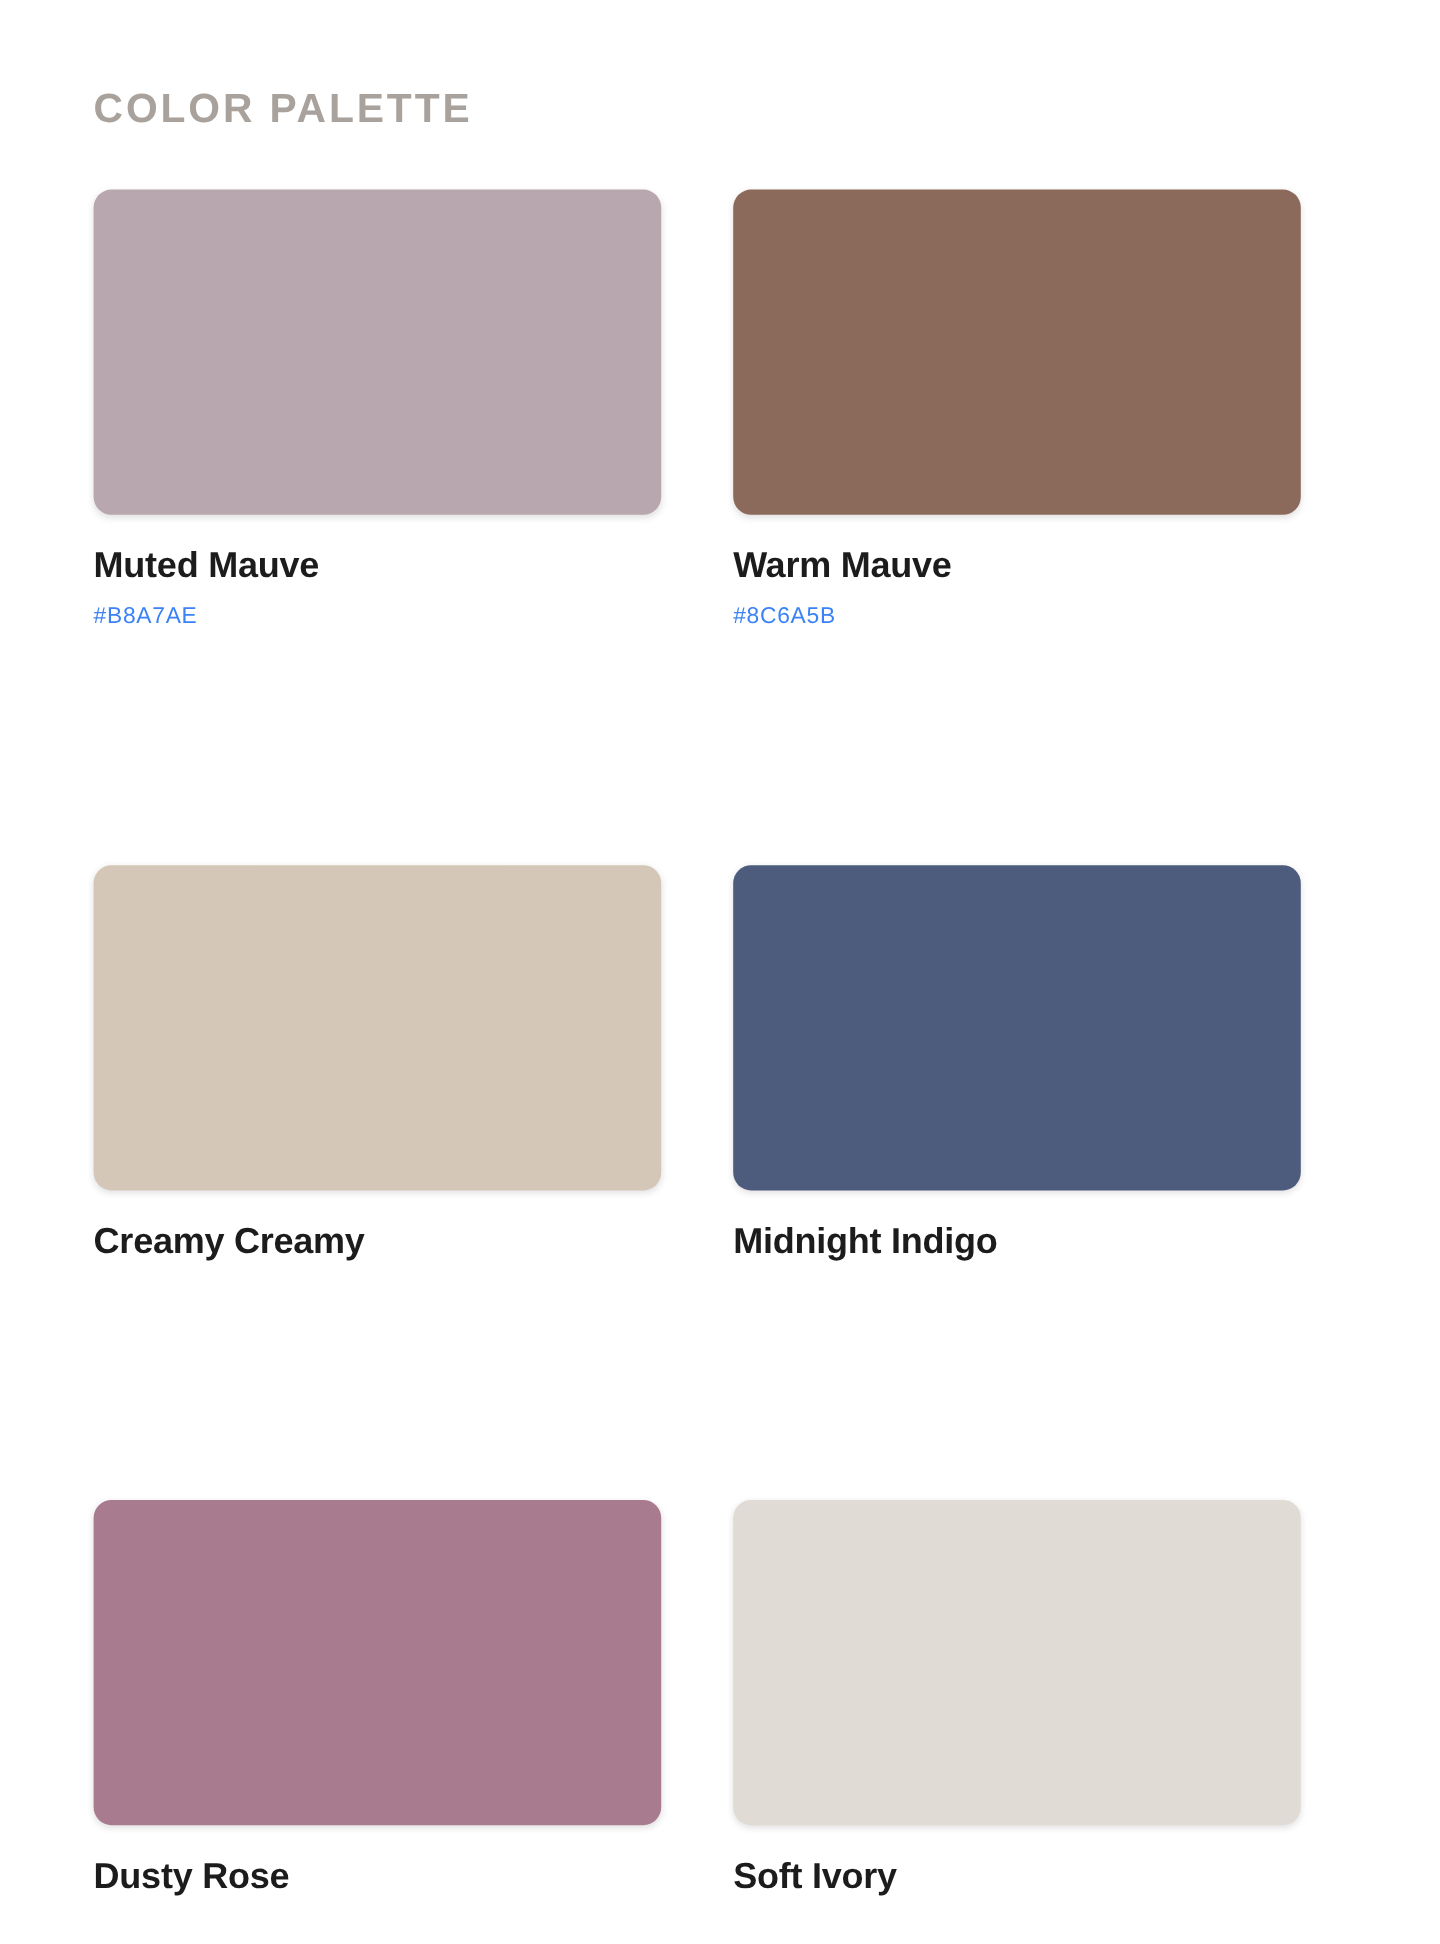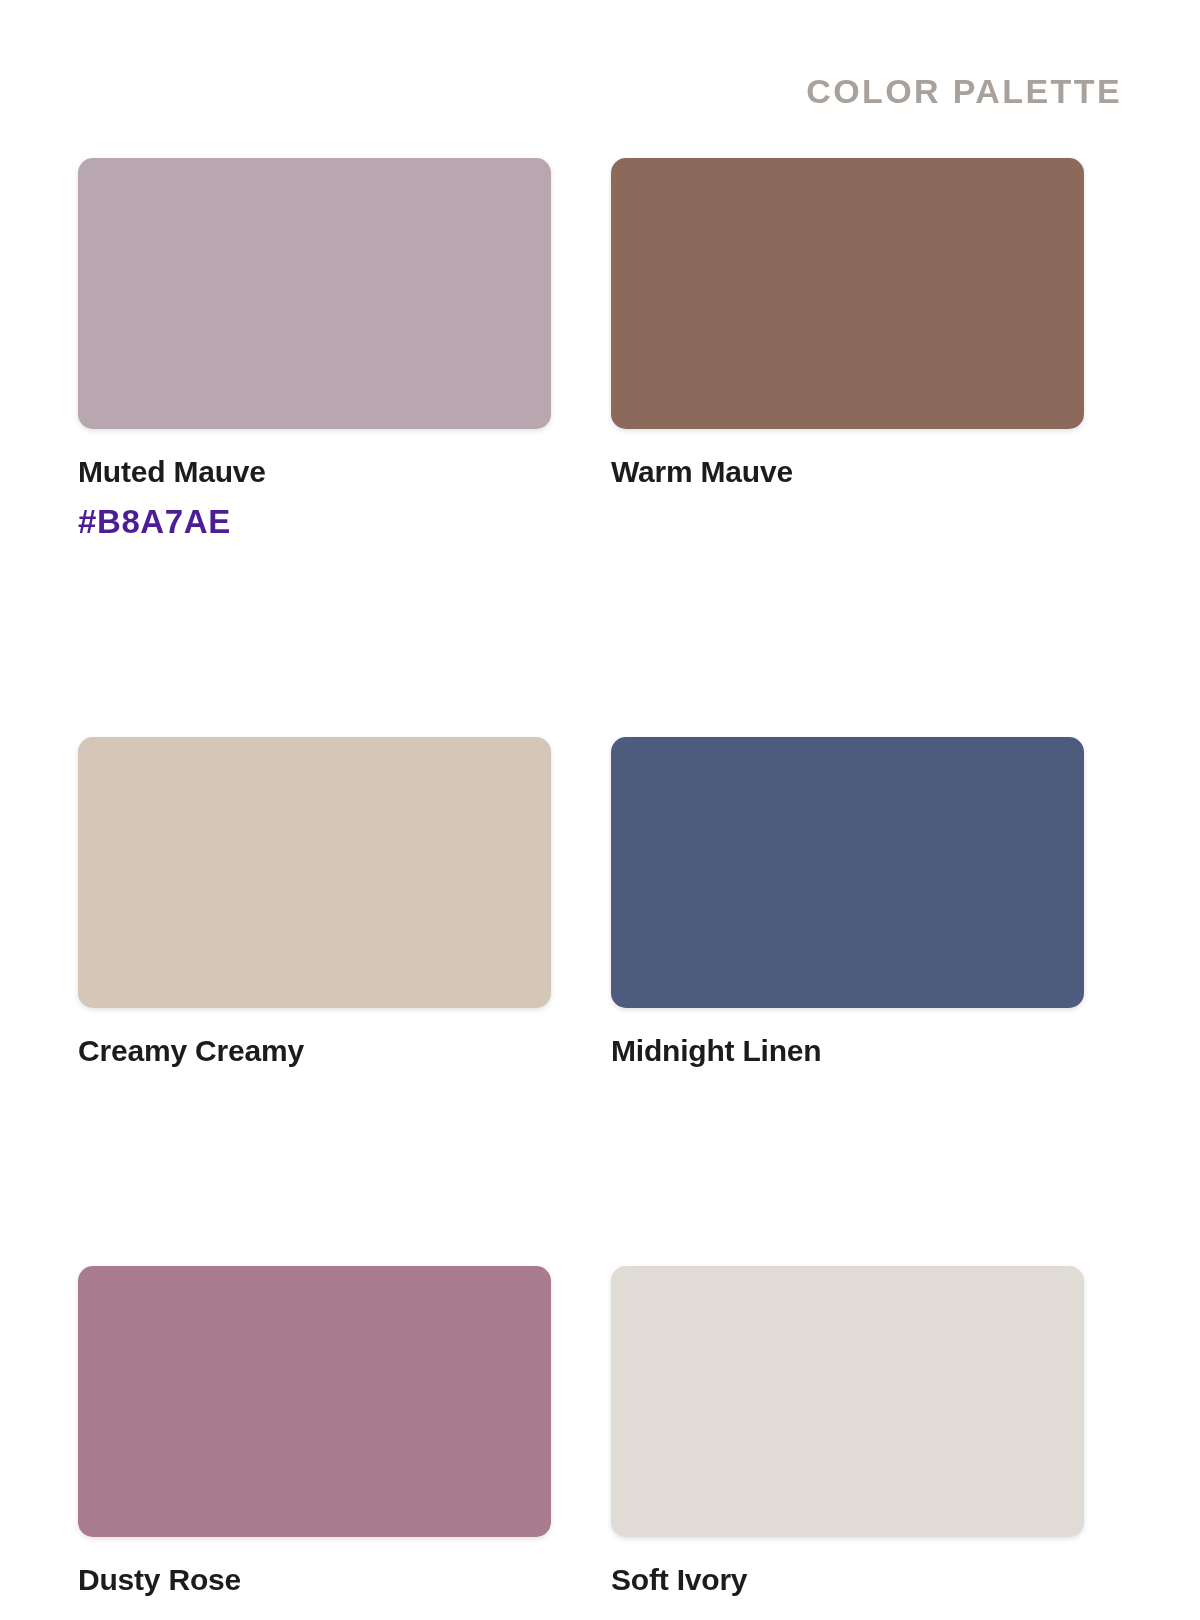--- a/index.html
+++ b/index.html
@@ -26,21 +26,20 @@
 
   .palette-title {
     font-size: 34px;
     font-weight: bold;
     letter-spacing: 2.4px;
     color: #a9a29c;
     padding-top: 74px;
     line-height: 1;
     text-transform: uppercase;
     white-space: nowrap;
-    text-align: right;
   }
 
   .swatch-grid {
     display: grid;
     grid-template-columns: 473px 473px;
     column-gap: 60px;
     row-gap: 197px;
     margin-top: 50px;
   }
 
@@ -59,23 +58,23 @@
     font-size: 30px;
     font-weight: bold;
     color: #1c1c1c;
     margin-top: 26px;
     line-height: 1.15;
     letter-spacing: -0.2px;
     white-space: nowrap;
   }
 
   .swatch-hex {
-    font-size: 33px;
-    font-weight: bold;
-    color: #4c1d95;
+    font-size: 19px;
+    font-weight: normal;
+    color: #3b82f6;
     margin-top: 13px;
     line-height: 1.15;
     letter-spacing: 0.6px;
     white-space: nowrap;
   }
 </style>
 </head>
 <body style="background: rgb(255, 255, 255);">
 
 <div class="page">
@@ -86,30 +85,31 @@
 
     <div class="swatch-card">
       <div class="swatch-chip" style="background: rgb(184, 167, 174);"></div>
       <div class="swatch-name">Muted Mauve</div>
       <div class="swatch-hex">#B8A7AE</div>
     </div>
 
     <div class="swatch-card">
       <div class="swatch-chip" style="background: rgb(140, 106, 91);"></div>
       <div class="swatch-name">Warm Mauve</div>
+      <div class="swatch-hex">#8C6A5B</div>
     </div>
 
     <div class="swatch-card">
       <div class="swatch-chip" style="background: rgb(212, 199, 184);"></div>
       <div class="swatch-name">Creamy Creamy</div>
     </div>
 
     <div class="swatch-card">
       <div class="swatch-chip" style="background: rgb(77, 91, 124);"></div>
-      <div class="swatch-name">Midnight Linen</div>
+      <div class="swatch-name">Midnight Indigo</div>
     </div>
 
     <div class="swatch-card">
       <div class="swatch-chip" style="background: rgb(168, 123, 143);"></div>
       <div class="swatch-name">Dusty Rose</div>
 
     </div>
 
     <div class="swatch-card">
       <div class="swatch-chip" style="background: rgb(224, 220, 213);"></div>

